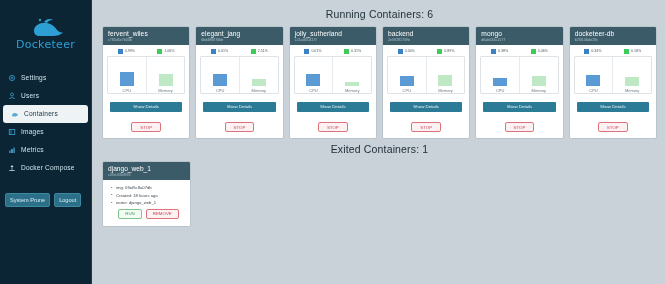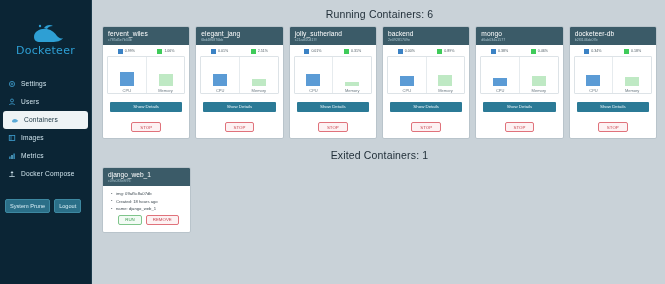--- a/index.html
+++ b/index.html
@@ -10,21 +10,21 @@
     background: #c9d2d8;
   }
   #app { display: flex; width: 665px; height: 284px; }
 
   
   #sidebar {
     width: 92px; height: 284px;
     background: #0b2535;
     border-right: 1px solid #1b3a4b;
     display: flex; flex-direction: column;
-    padding-top: 18px;
+    padding-top: 12px;
     flex: 0 0 92px;
   }
   .brand { text-align: center; padding: 4px 0 10px 0; }
   .brand-logo { width: 44px; height: 22px; margin: 0 auto; display: block; }
   .brand-name {
     font-size: 11px; color: #2e9fd4; letter-spacing: .3px;
     text-align: center; font-family: "DejaVu Sans", sans-serif;
   }
   .nav { margin-top: 8px; display: flex; flex-direction: column; }
   .nav-item {
@@ -53,21 +53,21 @@
 
   
   #main {
     flex: 1; height: 284px; background: #c9d2d8;
     padding: 6px 8px 0 10px; overflow: hidden;
   }
   .section-title {
     font-size: 10.5px; color: #22303a; font-weight: normal;
     margin: 2px 0 6px 0; letter-spacing: .15px; text-align: center;
   }
-  .section-title.second { margin-top: 10px; }
+  .section-title.second { margin-top: 4px; }
 
   .card-row { display: flex; gap: 5px; }
 
   
   .rcard {
     width: 89px; background: #ffffff;
     border: 1px solid #b9c4cb; border-radius: 2px;
     display: flex; flex-direction: column;
     overflow: hidden;
   }

